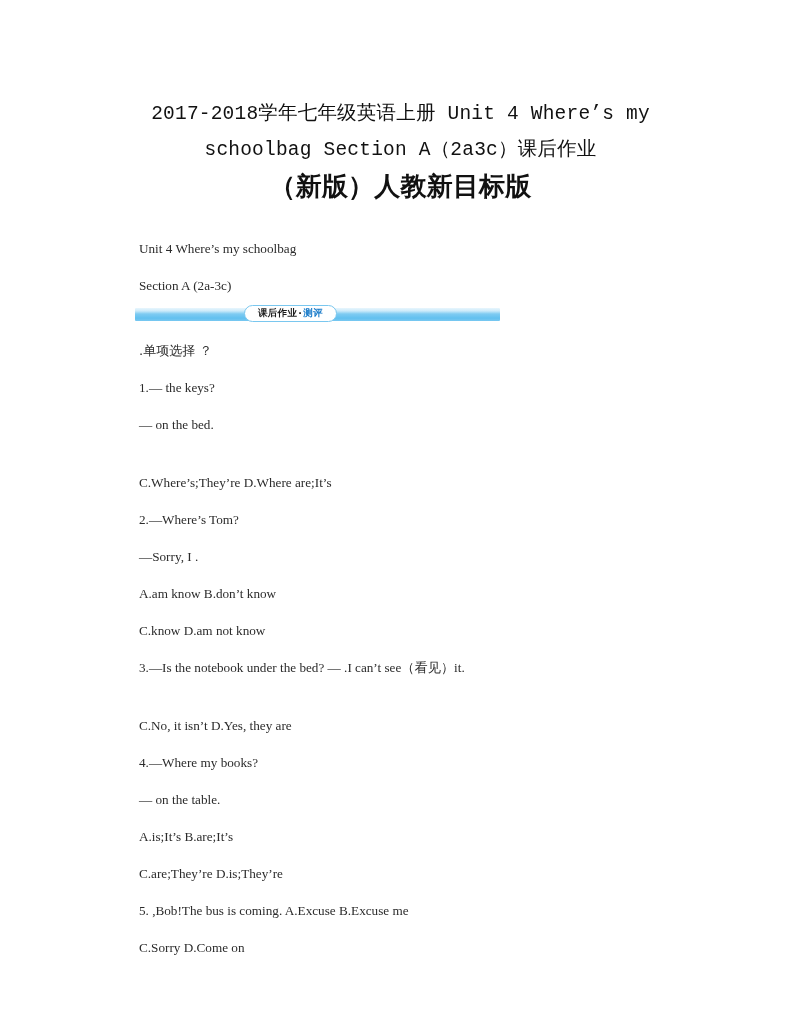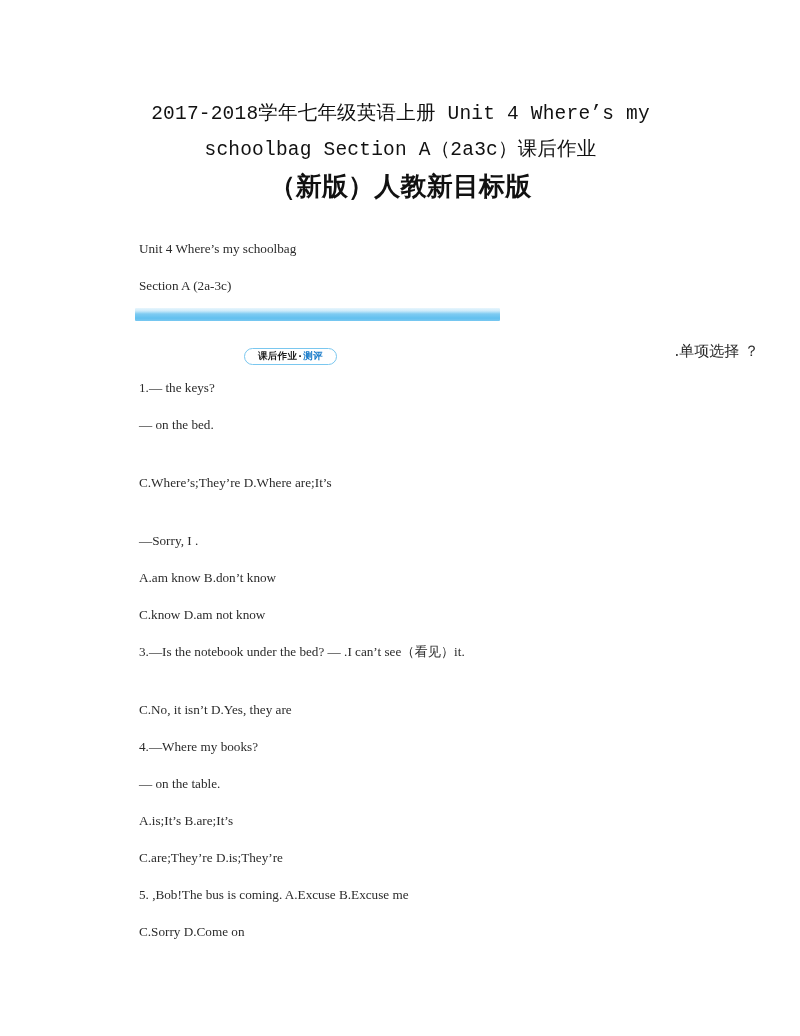--- a/index.html
+++ b/index.html
@@ -64,22 +64,21 @@
     color: #2b2b2b;
     white-space: nowrap;
     margin: 0;
     padding: 0;
   }
   .gap-sm { height: 15px; }
   .gap-lg { height: 21px; }
 
   .line-cn {
     font-family: "DejaVu Sans", "Liberation Sans", sans-serif;
-    font-size: 15px;
-    text-align: right;
+    font-size: 13px;
   }
 
   
   .banner {
     position: relative;
     left: -4px;
     width: 365px;
     height: 17px;
     margin-top: 11px;
     margin-bottom: 6px;
@@ -104,21 +103,20 @@
     top: 0px;
     height: 17px;
     padding: 0 13px;
     background: #ffffff;
     border: 1px solid #7ac7ef;
     border-radius: 9px;
     display: flex;
     align-items: center;
     justify-content: center;
     box-sizing: border-box;
-    margin-top: 43px;
   }
   .banner-text {
     font-family: "DejaVu Sans", "Liberation Sans", sans-serif;
     font-size: 9.5px;
     font-weight: 700;
     color: #1b1b1b;
     letter-spacing: 0.3px;
     white-space: nowrap;
   }
   .banner-text .accent {
@@ -158,20 +156,21 @@
 
     <div class="gap-lg"></div>
     <div class="line">1.— the keys?</div>
     <div class="gap-lg"></div>
     <div class="line">— on the bed.</div>
     <div class="gap-lg"></div>
     <div class="gap-lg"></div>
     <div class="line">C.Where’s;They’re D.Where are;It’s</div>
 
     <div class="gap-lg"></div>
+    <div class="line">2.—Where’s Tom?</div>
     <div class="gap-lg"></div>
     <div class="line">—Sorry, I .</div>
     <div class="gap-lg"></div>
     <div class="line">A.am know B.don’t know</div>
     <div class="gap-lg"></div>
     <div class="line">C.know D.am not know</div>
 
     <div class="gap-lg"></div>
     <div class="line">3.—Is the notebook under the bed? — .I can’t see（看见）it.</div>
     <div class="gap-lg"></div>

